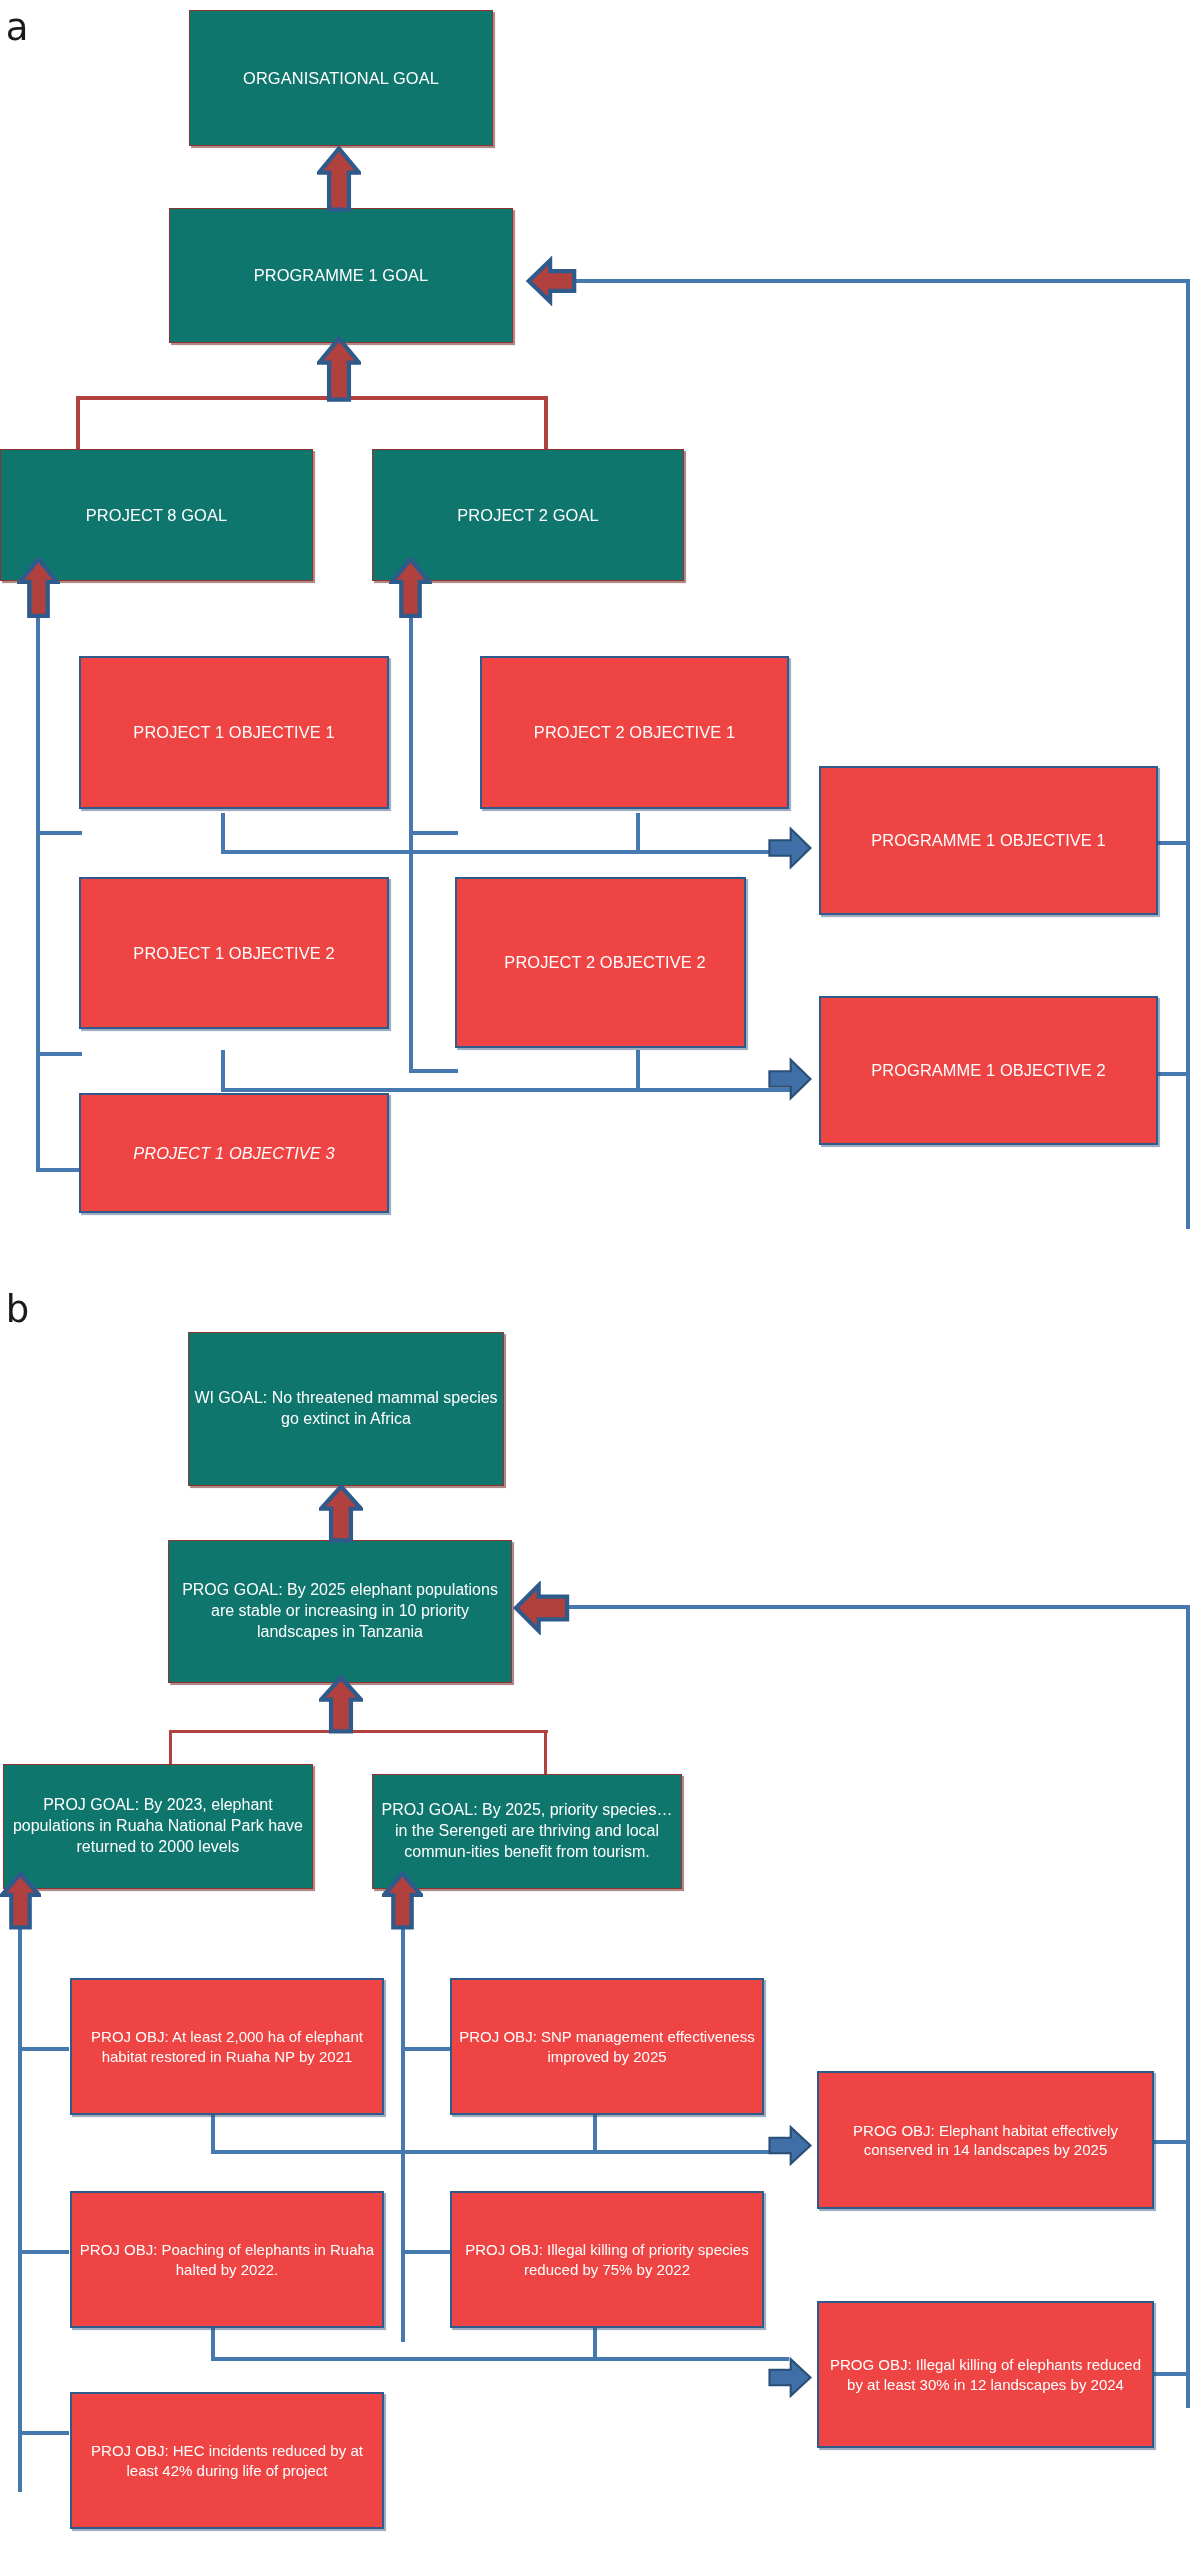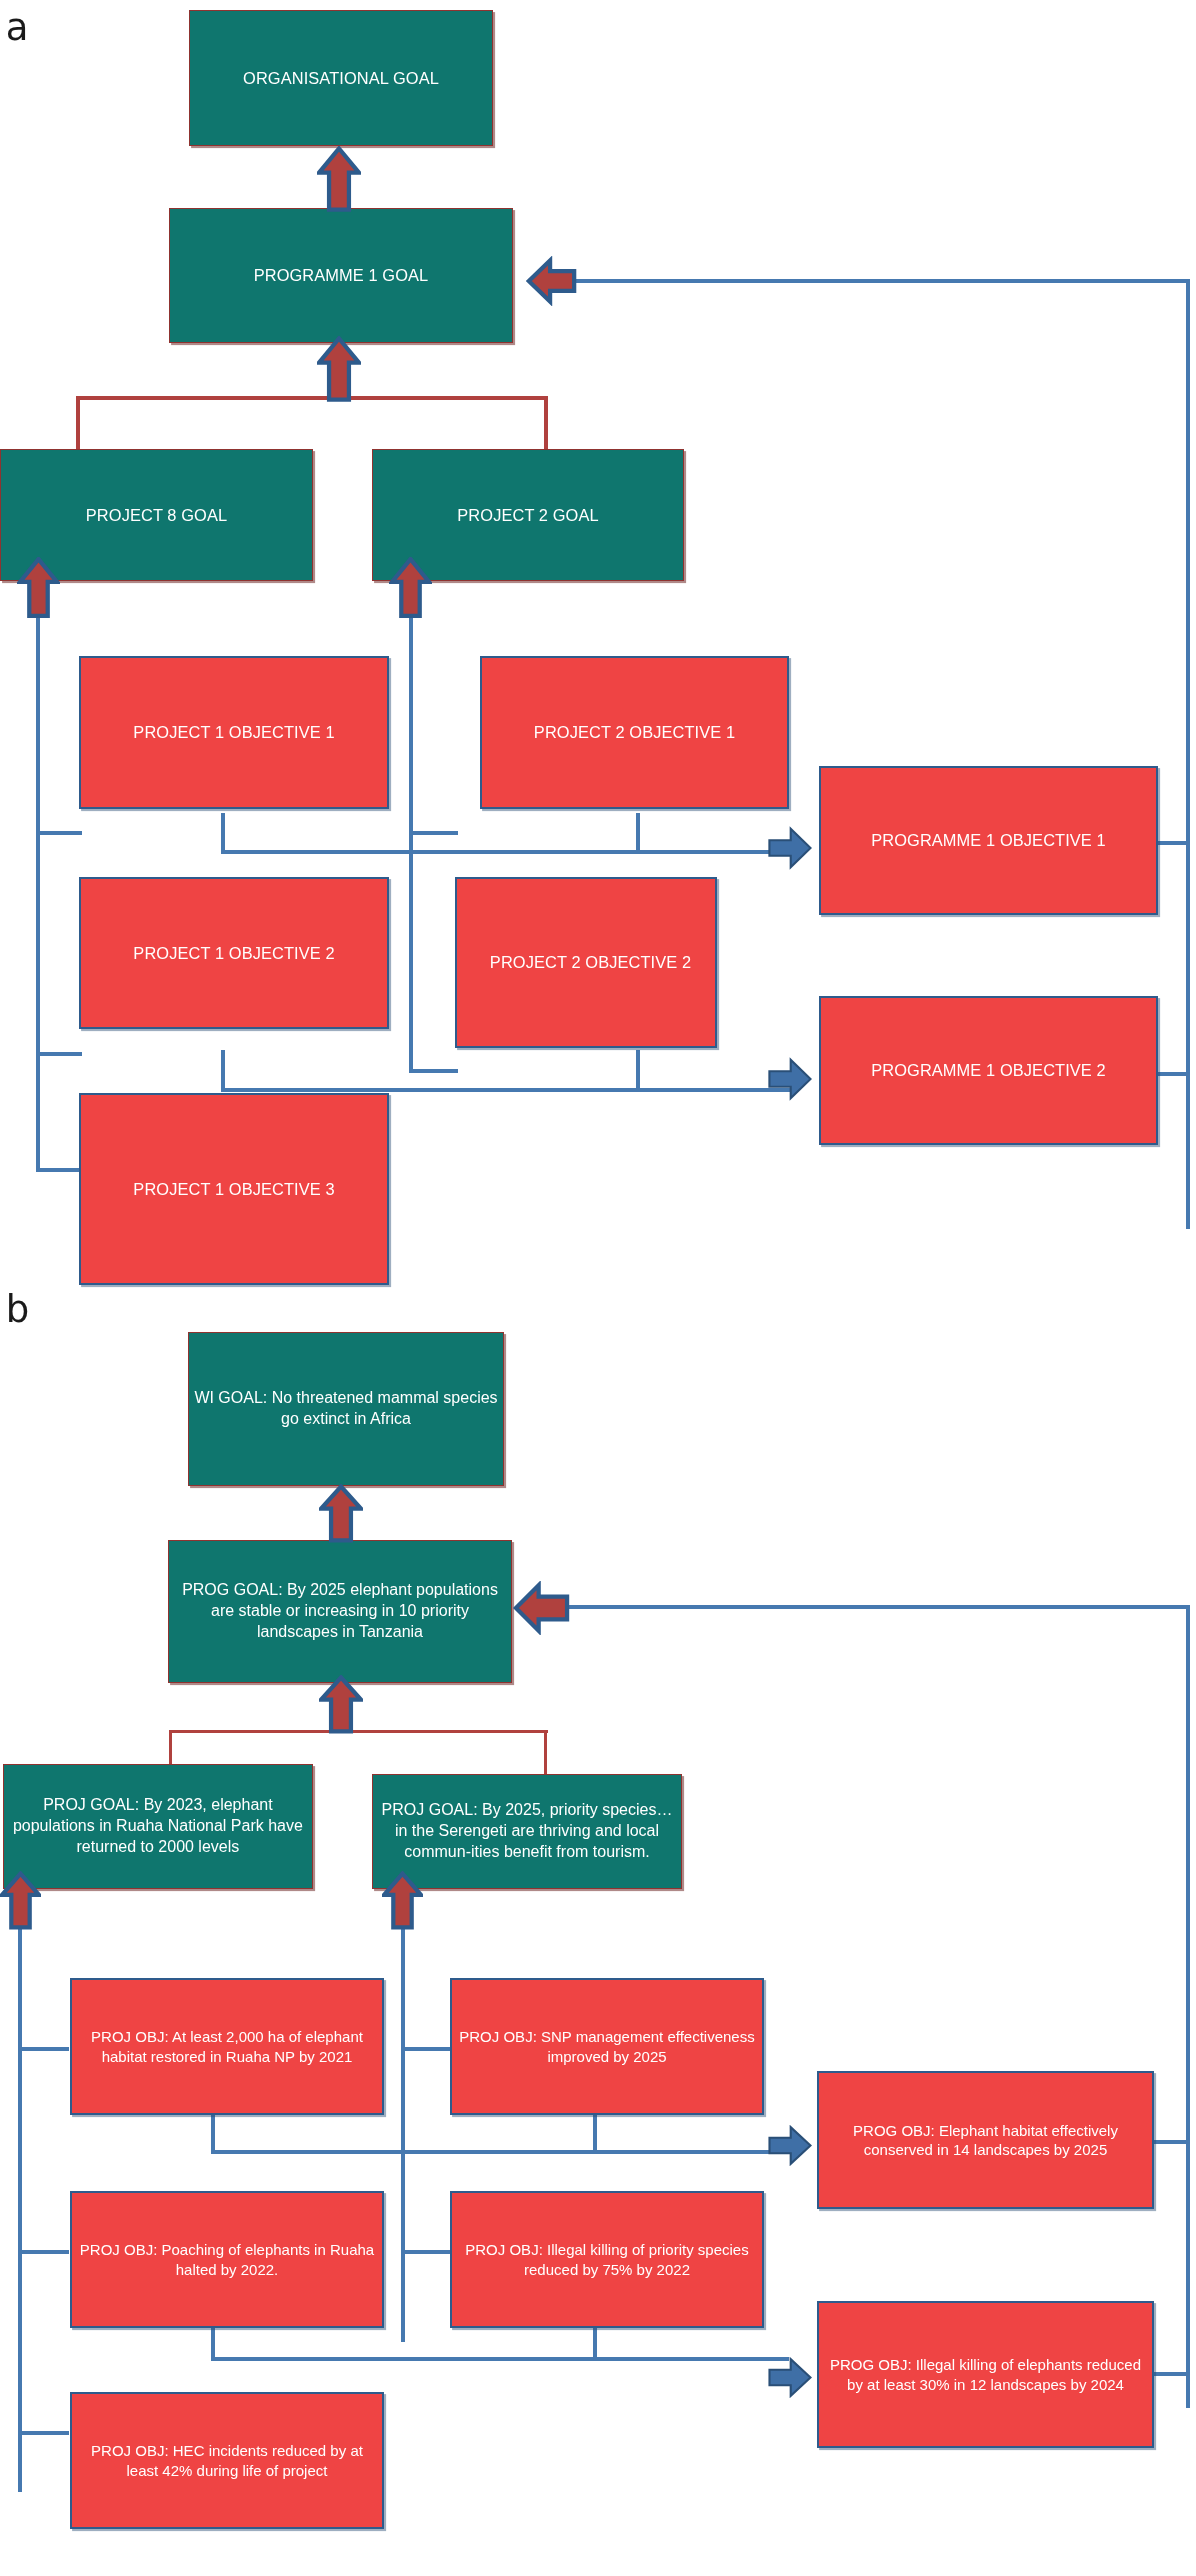--- a/index.html
+++ b/index.html
@@ -112,25 +112,25 @@
   </div>
 
   <div class="box blue f-a" style="left:480px;top:656px;width:309px;height:153px;">
     <span class="txt">PROJECT 2 OBJECTIVE 1</span>
   </div>
 
   <div class="box blue f-a" style="left:79px;top:877px;width:310px;height:152px;">
     <span class="txt">PROJECT 1 OBJECTIVE 2</span>
   </div>
 
-  <div class="box blue f-a" style="left:455px;top:877px;width:262px;height:171px;padding-left:9px;">
+  <div class="box blue f-a" style="left:455px;top:877px;width:291px;height:171px;padding-left:9px;">
     <span class="txt">PROJECT 2 OBJECTIVE 2</span>
   </div>
 
-  <div class="box blue f-a" style="left:79px;top:1093px;width:310px;height:192px;">
+  <div class="box blue f-a" style="left:79px;top:1093px;width:310px;height:120px;font-style:italic;">
     <span class="txt">PROJECT 1 OBJECTIVE 3</span>
   </div>
 
   <div class="box blue f-a" style="left:819px;top:766px;width:339px;height:149px;">
     <span class="txt">PROGRAMME 1 OBJECTIVE 1</span>
   </div>
 
   <div class="box blue f-a" style="left:819px;top:996px;width:339px;height:149px;">
     <span class="txt">PROGRAMME 1 OBJECTIVE 2</span>
   </div>

